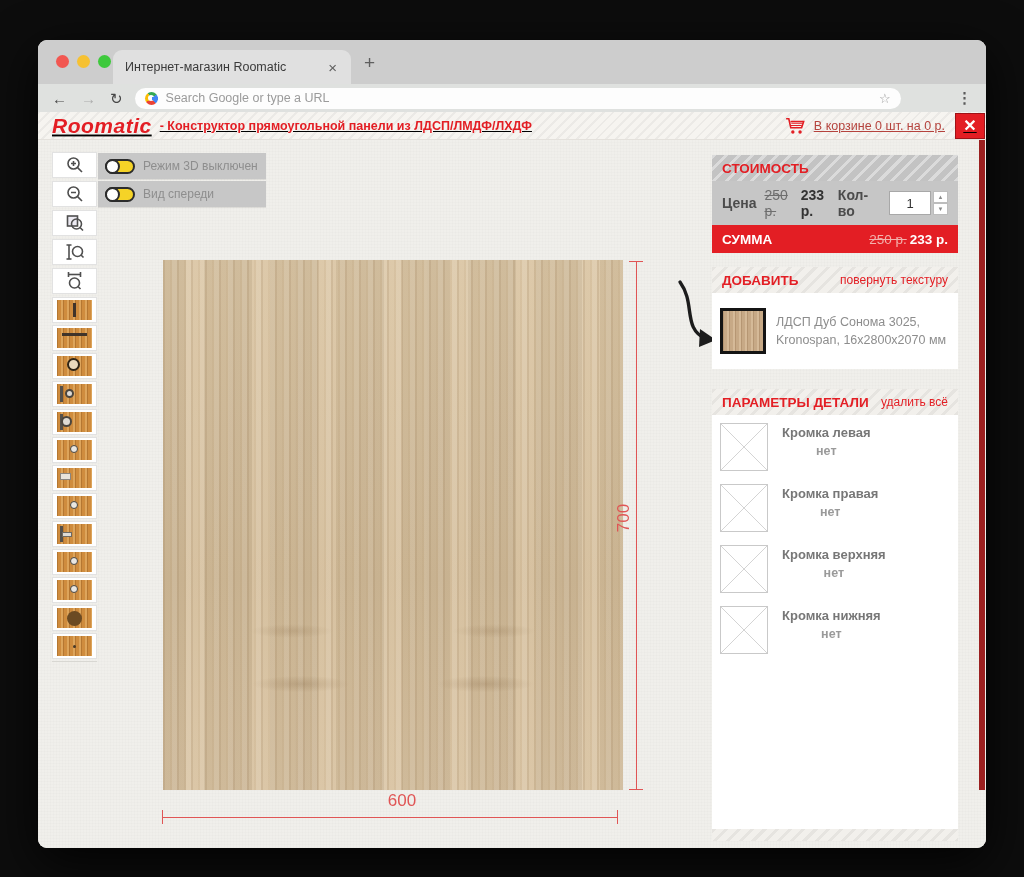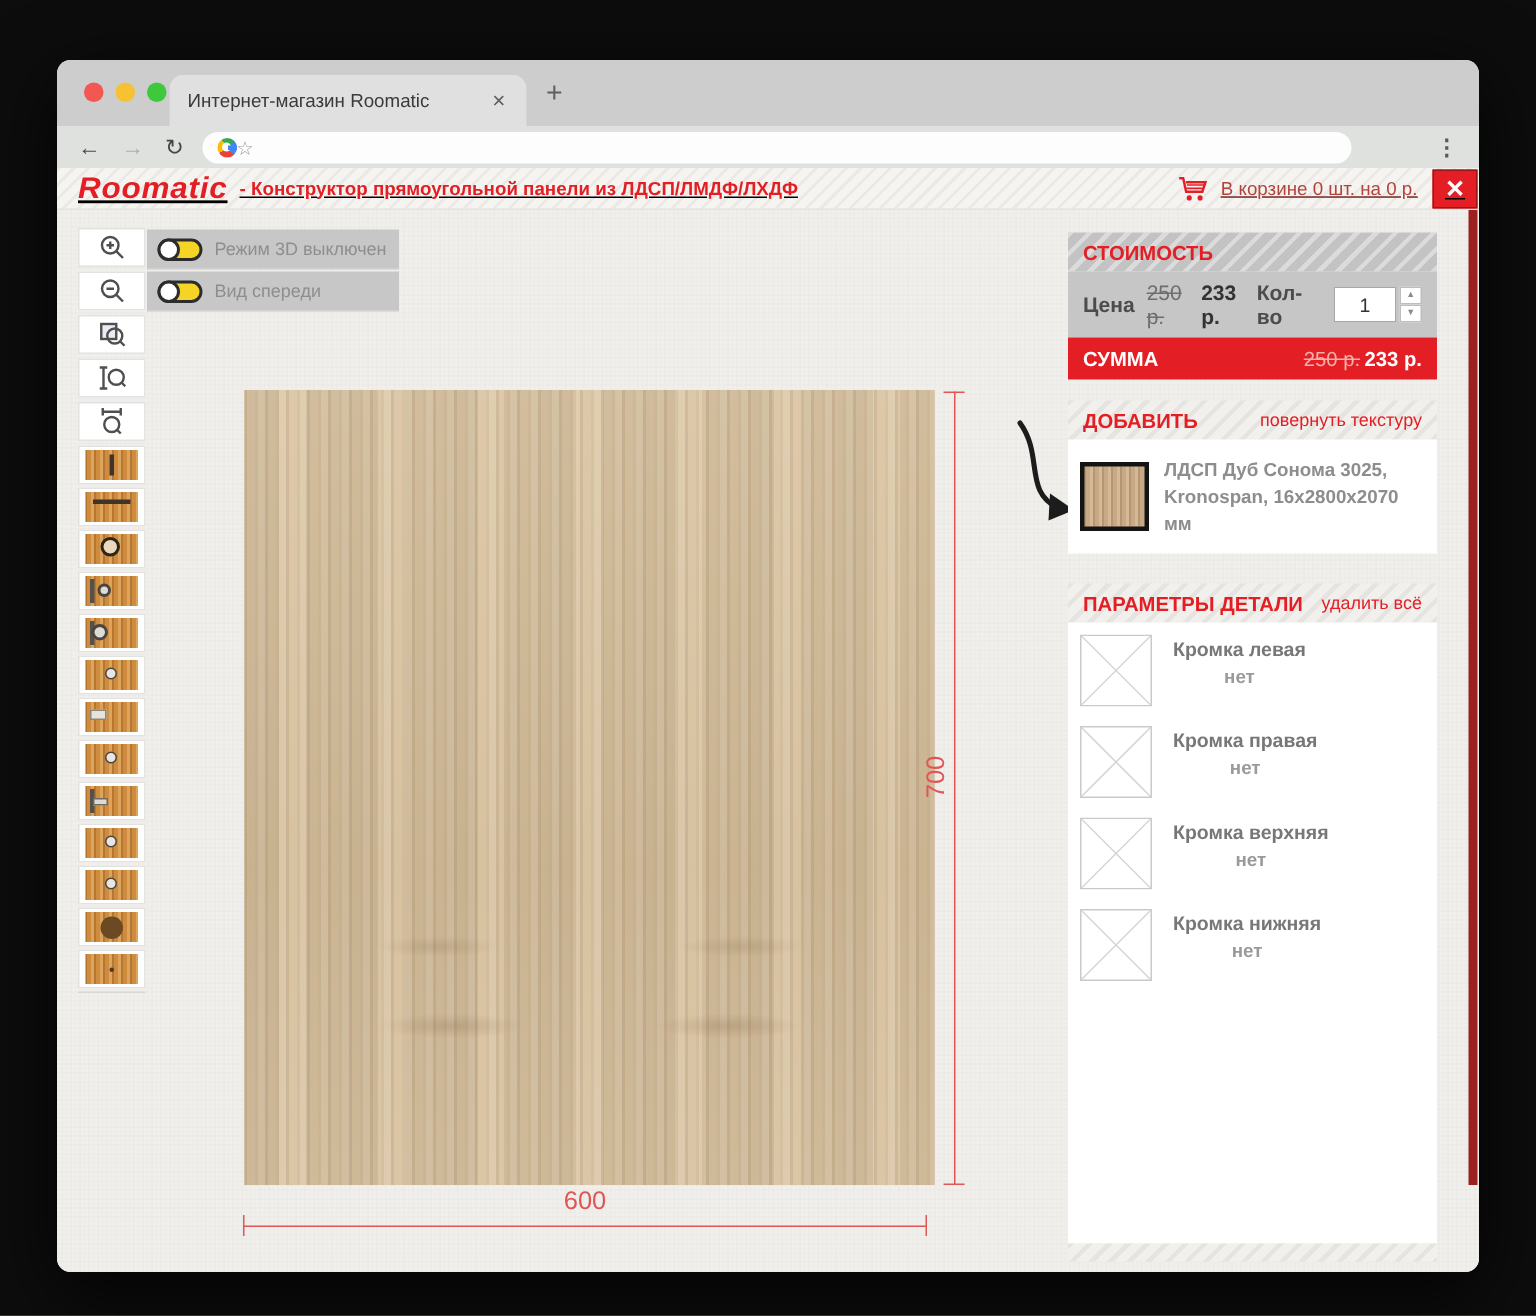--- a/index.html
+++ b/index.html
@@ -92,21 +92,21 @@
       repeating-linear-gradient(90deg,rgba(120,90,60,.10) 0 23px,rgba(228,206,176,.30) 23px 41px,rgba(150,120,85,.12) 41px 66px),
       linear-gradient(180deg,#dac7a7,#d1bc9a 60%,#d7c3a3);}
   .vdim-line{position:absolute;left:598px;top:121px;width:1px;height:529px;background:#e05555;}
   .vdim-line::before,.vdim-line::after{content:"";position:absolute;left:-7px;width:14px;height:1px;background:#e05555;}
   .vdim-line::before{top:0;} .vdim-line::after{bottom:0;}
   .vdim-label{position:absolute;left:556px;top:368px;width:60px;text-align:center;
     transform:rotate(-90deg);color:#e05555;font-size:17px;}
   .hdim-line{position:absolute;left:124px;top:677px;width:456px;height:1px;background:#e05555;}
   .hdim-line::before,.hdim-line::after{content:"";position:absolute;top:-7px;width:1px;height:14px;background:#e05555;}
   .hdim-line::before{left:0;} .hdim-line::after{right:0;}
-  .hdim-label{position:absolute;left:124px;top:651px;width:456px;text-align:center;color:#e05555;font-size:17px;}
+  .hdim-label{position:absolute;left:136px;top:651px;width:456px;text-align:center;color:#e05555;font-size:17px;}
   .arrow-svg{position:absolute;left:628px;top:138px;}
 
   
   .sidebar{position:absolute;left:674px;top:15px;width:246px;}
   .striped-gray{background:#c3c3c3;background-image:repeating-linear-gradient(135deg,rgba(255,255,255,.40) 0 3px,transparent 3px 9px);}
   .striped-light{background:#f2f0ec;background-image:repeating-linear-gradient(135deg,rgba(0,0,0,.05) 0 3px,transparent 3px 9px);}
   .sb-header{height:26px;display:flex;align-items:center;padding:0 10px;}
   .sb-header .ttl{color:#e31e24;font-weight:800;font-size:13.5px;}
   .sb-header .lnk{margin-left:auto;color:#e31e24;font-size:12px;}
   .price-row{height:44px;background:#c6c6c6;display:flex;align-items:center;padding:0 10px;}
@@ -119,21 +119,21 @@
   .spinner{display:flex;flex-direction:column;margin-left:2px;}
   .spin-btn{width:15px;height:12px;background:#fff;border:1px solid #bdbdbd;color:#8a8a8a;
     font-size:6px;line-height:10px;text-align:center;}
   .summa-row{height:28px;background:#e31e24;display:flex;align-items:center;padding:0 10px;}
   .summa-label{color:#fff;font-weight:800;font-size:13.5px;}
   .summa-old{margin-left:auto;color:#f2b1ac;text-decoration:line-through;font-size:13.5px;}
   .summa-new{color:#fff;font-weight:800;font-size:13.5px;margin-left:3px;}
   .add-btn{height:27px;background:#76767a;color:#fff;font-weight:800;font-size:13px;
     display:flex;align-items:center;justify-content:center;letter-spacing:.3px;}
   .sb-gap14{height:14px;} .sb-gap20{height:20px;}
-  .material-row{height:76px;background:#fff;display:flex;align-items:center;padding:0 8px;font-weight:bold;}
+  .material-row{height:76px;background:#fff;display:flex;align-items:center;padding:0 8px;}
   .mat-swatch{width:46px;height:46px;border:3px solid #141414;flex:0 0 auto;background:#c7a986;
     background-image:repeating-linear-gradient(90deg,rgba(130,95,60,.25) 0 1px,transparent 1px 4px,rgba(255,235,205,.25) 4px 6px);}
   .mat-text{margin-left:10px;font-size:12.5px;color:#8d8d8d;line-height:1.45;}
   .edges-area{background:#fff;padding:8px 0 0 8px;min-height:414px;text-align:center;}
   .edge-item{display:flex;margin-bottom:13px;}
   .edge-box{width:48px;height:48px;flex:0 0 auto;}
   .edge-info{margin-left:14px;padding-top:2px;}
   .edge-title{font-size:13px;font-weight:700;color:#777;}
   .edge-value{font-size:12.5px;color:#9a9a9a;margin-top:4px;font-weight:bold;}
   .sb-footer{height:12px;}
@@ -159,20 +159,21 @@
     </div>
     <span class="newtab">+</span>
   </div>
 
   <div class="addrbar">
     <span class="nav-ic">←</span>
     <span class="nav-ic disabled">→</span>
     <span class="nav-ic">↻</span>
     <div class="omnibox">
       <span class="g-logo"></span>
+      <span class="omni-ph">Search Google or type a URL</span>
       <span class="star">☆</span>
     </div>
     <span class="kebab">⋮</span>
   </div>
 
   <div class="siteheader">
     <span class="logo">Roomatic</span>
     <span class="subtitle">- Конструктор прямоугольной панели из ЛДСП/ЛМДФ/ЛХДФ</span>
     <span class="cart-group">
       <svg width="22" height="18" viewBox="0 0 24 20">

